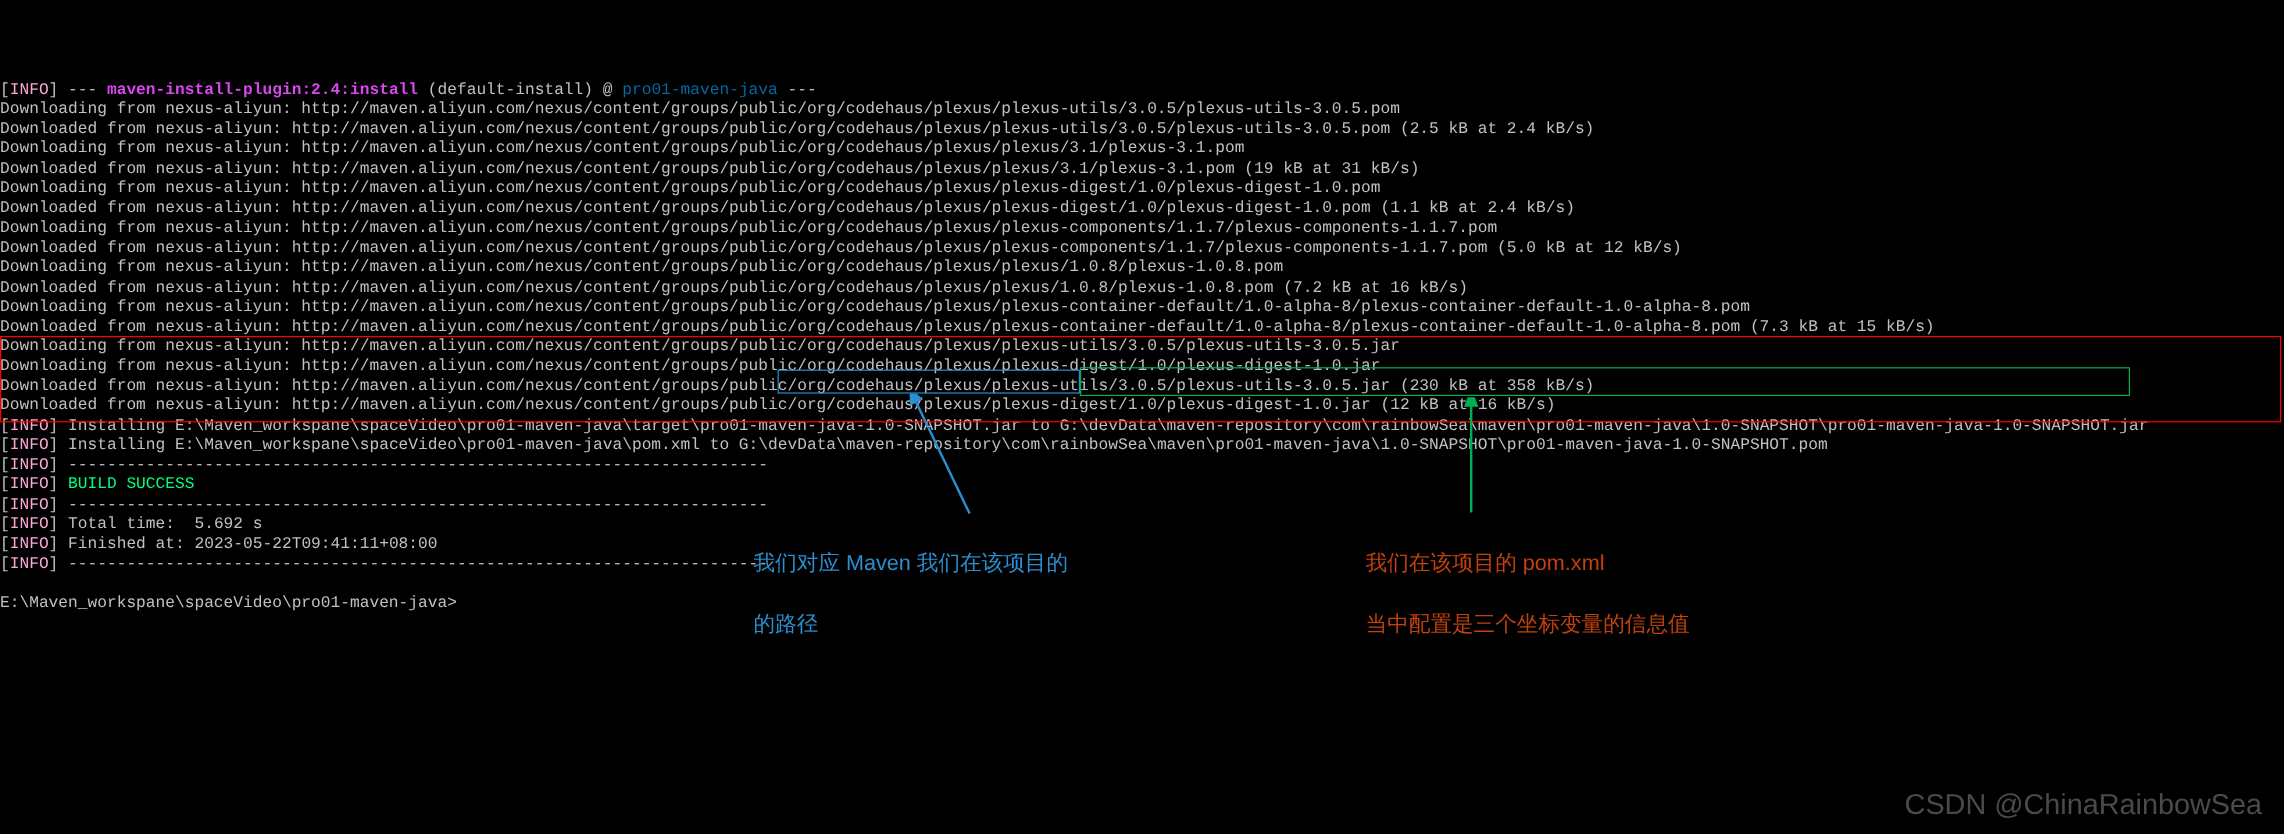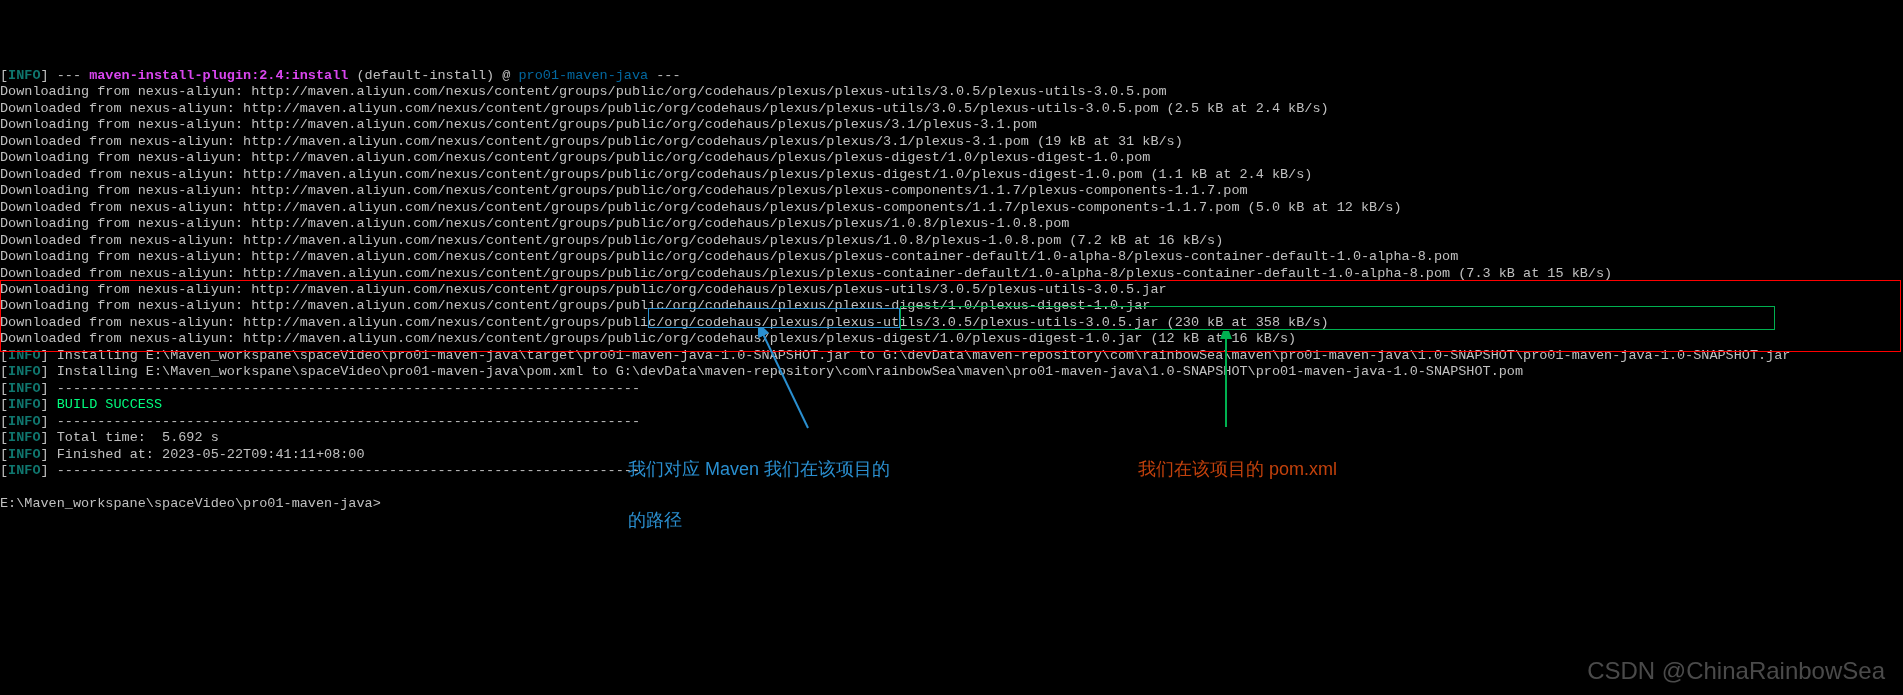--- a/index.html
+++ b/index.html
@@ -10,21 +10,21 @@
   color: #c0c0c0;
   white-space: pre;
   line-height: 1.22;
   overflow: hidden;
   width: 1903px;
   height: 695px;
   position: relative;
   padding-top: 2px;
 }
 .info-tag-bracket { color: #c0c0c0; }
-.info-tag { color: #0f766e; font-weight: bold; }
+.info-tag { color: #f9a8d4; }
 .green { color: #d946ef; font-weight: bold; }
 .cyan { color: #0369a1; }
 .build-success { color: #00ff7f; text-align: center; }
 .line { display: block; }
 .box-red { border: 1px solid #ff0000; position: absolute; pointer-events: none; }
 .box-blue { border: 1px solid #2a8fd0; position: absolute; pointer-events: none; }
 .box-green { border: 1px solid #00b050; position: absolute; pointer-events: none; }
 
 .annot-blue { position: absolute; color: #2a8fd0; font-family: sans-serif; font-size: 18px; line-height: 1.4; }
 .annot-green { position: absolute; color: #c2410c; font-family: Liberation Sans, sans-serif; font-size: 18px; line-height: 1.4; }
@@ -61,18 +61,19 @@
   <line x1="10" y1="96" x2="10" y2="4" stroke="#00b050" stroke-width="2" marker-end="url(#ag)"></line>
 </svg>
 
 <div class="annot-blue" style="left:618px; top:432px;">
   <span>我们对应 Maven 我们在该项目的</span><br>
   <span>的路径</span>
 </div>
 
 <div class="annot-green" style="left:1128px; top:432px;">
   <span>我们在该项目的 pom.xml</span><br>
+  <span>当中配置是三个坐标变量的信息值</span>
 </div>
 
 <div class="watermark">CSDN @ChinaRainbowSea</div>
 
 
 
 
 </body></html>

